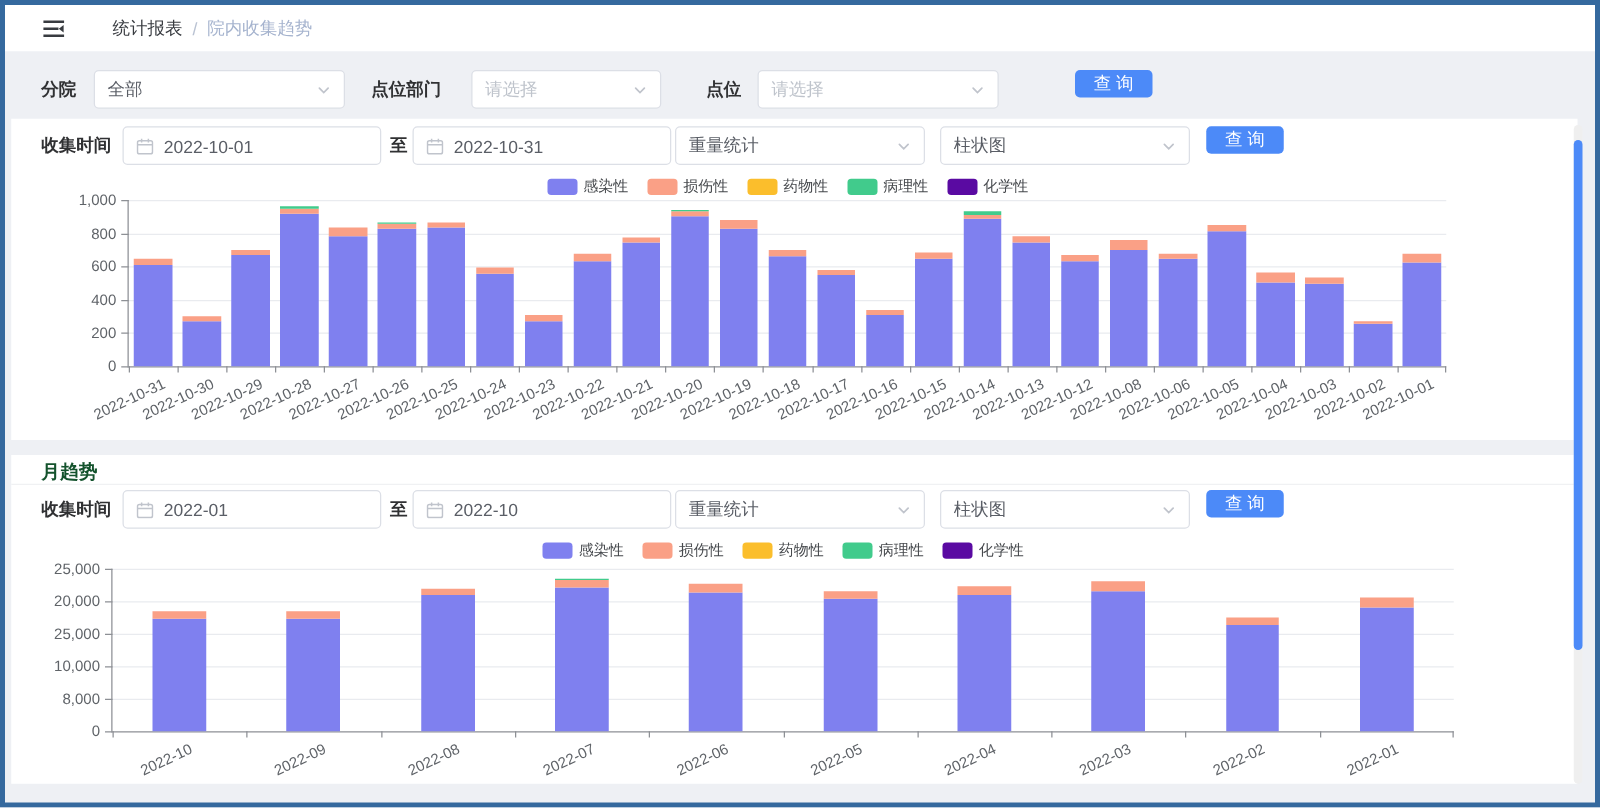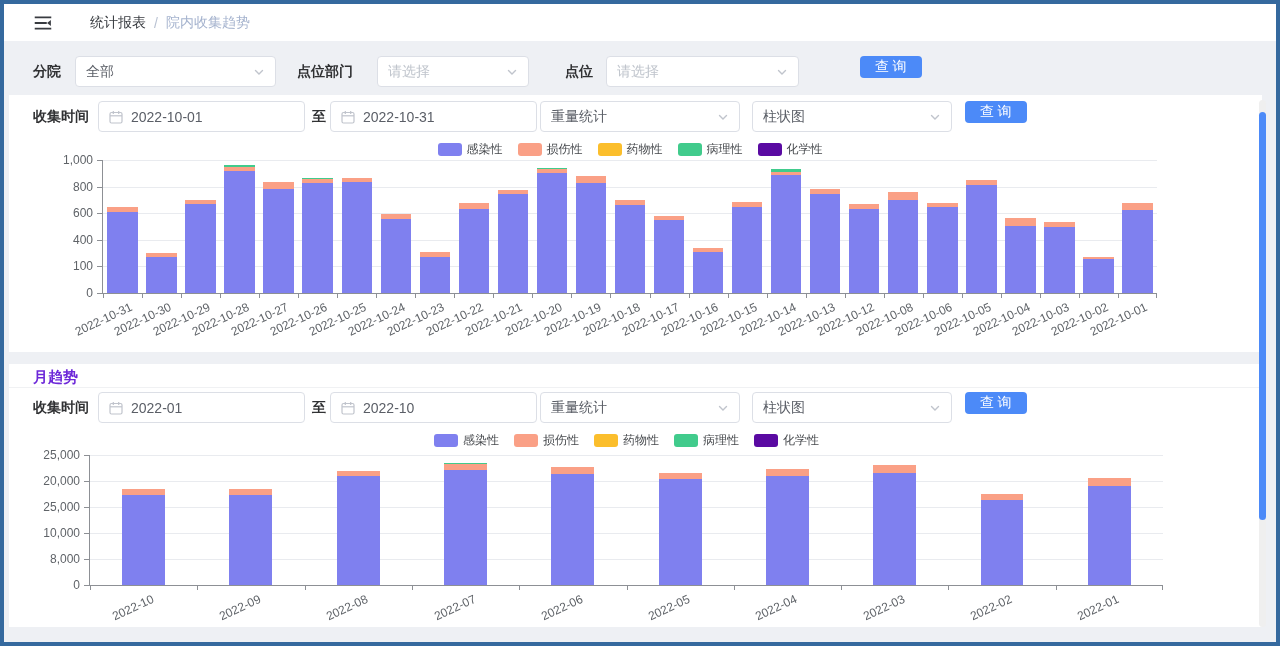--- a/index.html
+++ b/index.html
@@ -24,27 +24,27 @@
   .select, .date-input {
     position:absolute; height:31px; background:#fff; border:1px solid #dcdfe6; border-radius:4px;
     display:flex; align-items:center; padding:0 10px; font-size:14px; color:#5a5e66; cursor:pointer;
   }
   .select .val { flex:1; white-space:nowrap; overflow:hidden; }
   .select.ph .val { color:#bfc4cc; }
   .chev { flex:0 0 auto; margin-left:6px; display:flex; }
   .date-input .cal { margin-right:8px; display:flex; }
   .btn {
     position:absolute; height:22px; padding:0 15px; background:#4c8af8; color:#fff; border:none;
-    border-radius:4px; font-size:14px; cursor:pointer; font-family:Liberation Serif, serif;
+    border-radius:4px; font-size:14px; cursor:pointer; font-family:Liberation Sans, sans-serif;
   }
 
   .card { position:absolute; left:9px; width:1253px; background:#fff; }
   #card1 { top:95px; height:257px; }
   #card2 { top:364px; height:263px; }
-  .section-title { position:absolute; left:24px; top:4px; font-size:15px; font-weight:bold; color:#6d28d9; }
+  .section-title { position:absolute; left:24px; top:4px; font-size:15px; font-weight:bold; color:#14532d; }
   .divider { position:absolute; left:0; right:0; top:23px; height:1px; background:#f0f1f3; }
 
   
   .legend { position:absolute; display:flex; justify-content:center; align-items:center; gap:15px; }
   .legend .item { display:flex; align-items:center; gap:5px; font-size:12px; color:#46494d; cursor:pointer; }
   .legend .swatch { width:24px; height:13px; border-radius:3px; }
   .plot { position:absolute; }
   .gridline { position:absolute; left:0; right:0; height:1px; background:#e9ebef; }
   .axis-y { position:absolute; left:-1px; top:0; bottom:0; width:1px; background:#8d9095; }
   .axis-x { position:absolute; left:-1px; right:0; bottom:-1px; height:1px; background:#8d9095; }
@@ -174,21 +174,21 @@
       <div class="item">
         <span class="swatch" style="background: rgb(90, 10, 162);"></span>
         <span>化学性</span>
       </div>
     </div>
   <div class="plot" style="left:94px;top:65px;width:1054px;height:133px;">
       <div class="ytick" style="top: 133px;"></div>
       <div class="ylabel" style="top: 133px;">0</div>
       <div class="gridline" style="top: 106.4px;"></div>
       <div class="ytick" style="top: 106.4px;"></div>
-      <div class="ylabel" style="top: 106.4px;">100</div>
+      <div class="ylabel" style="top: 106.4px;">200</div>
       <div class="gridline" style="top: 79.8px;"></div>
       <div class="ytick" style="top: 79.8px;"></div>
       <div class="ylabel" style="top: 79.8px;">400</div>
       <div class="gridline" style="top: 53.2px;"></div>
       <div class="ytick" style="top: 53.2px;"></div>
       <div class="ylabel" style="top: 53.2px;">600</div>
       <div class="gridline" style="top: 26.6px;"></div>
       <div class="ytick" style="top: 26.6px;"></div>
       <div class="ylabel" style="top: 26.6px;">800</div>
       <div class="gridline" style="top: 0px;"></div>

